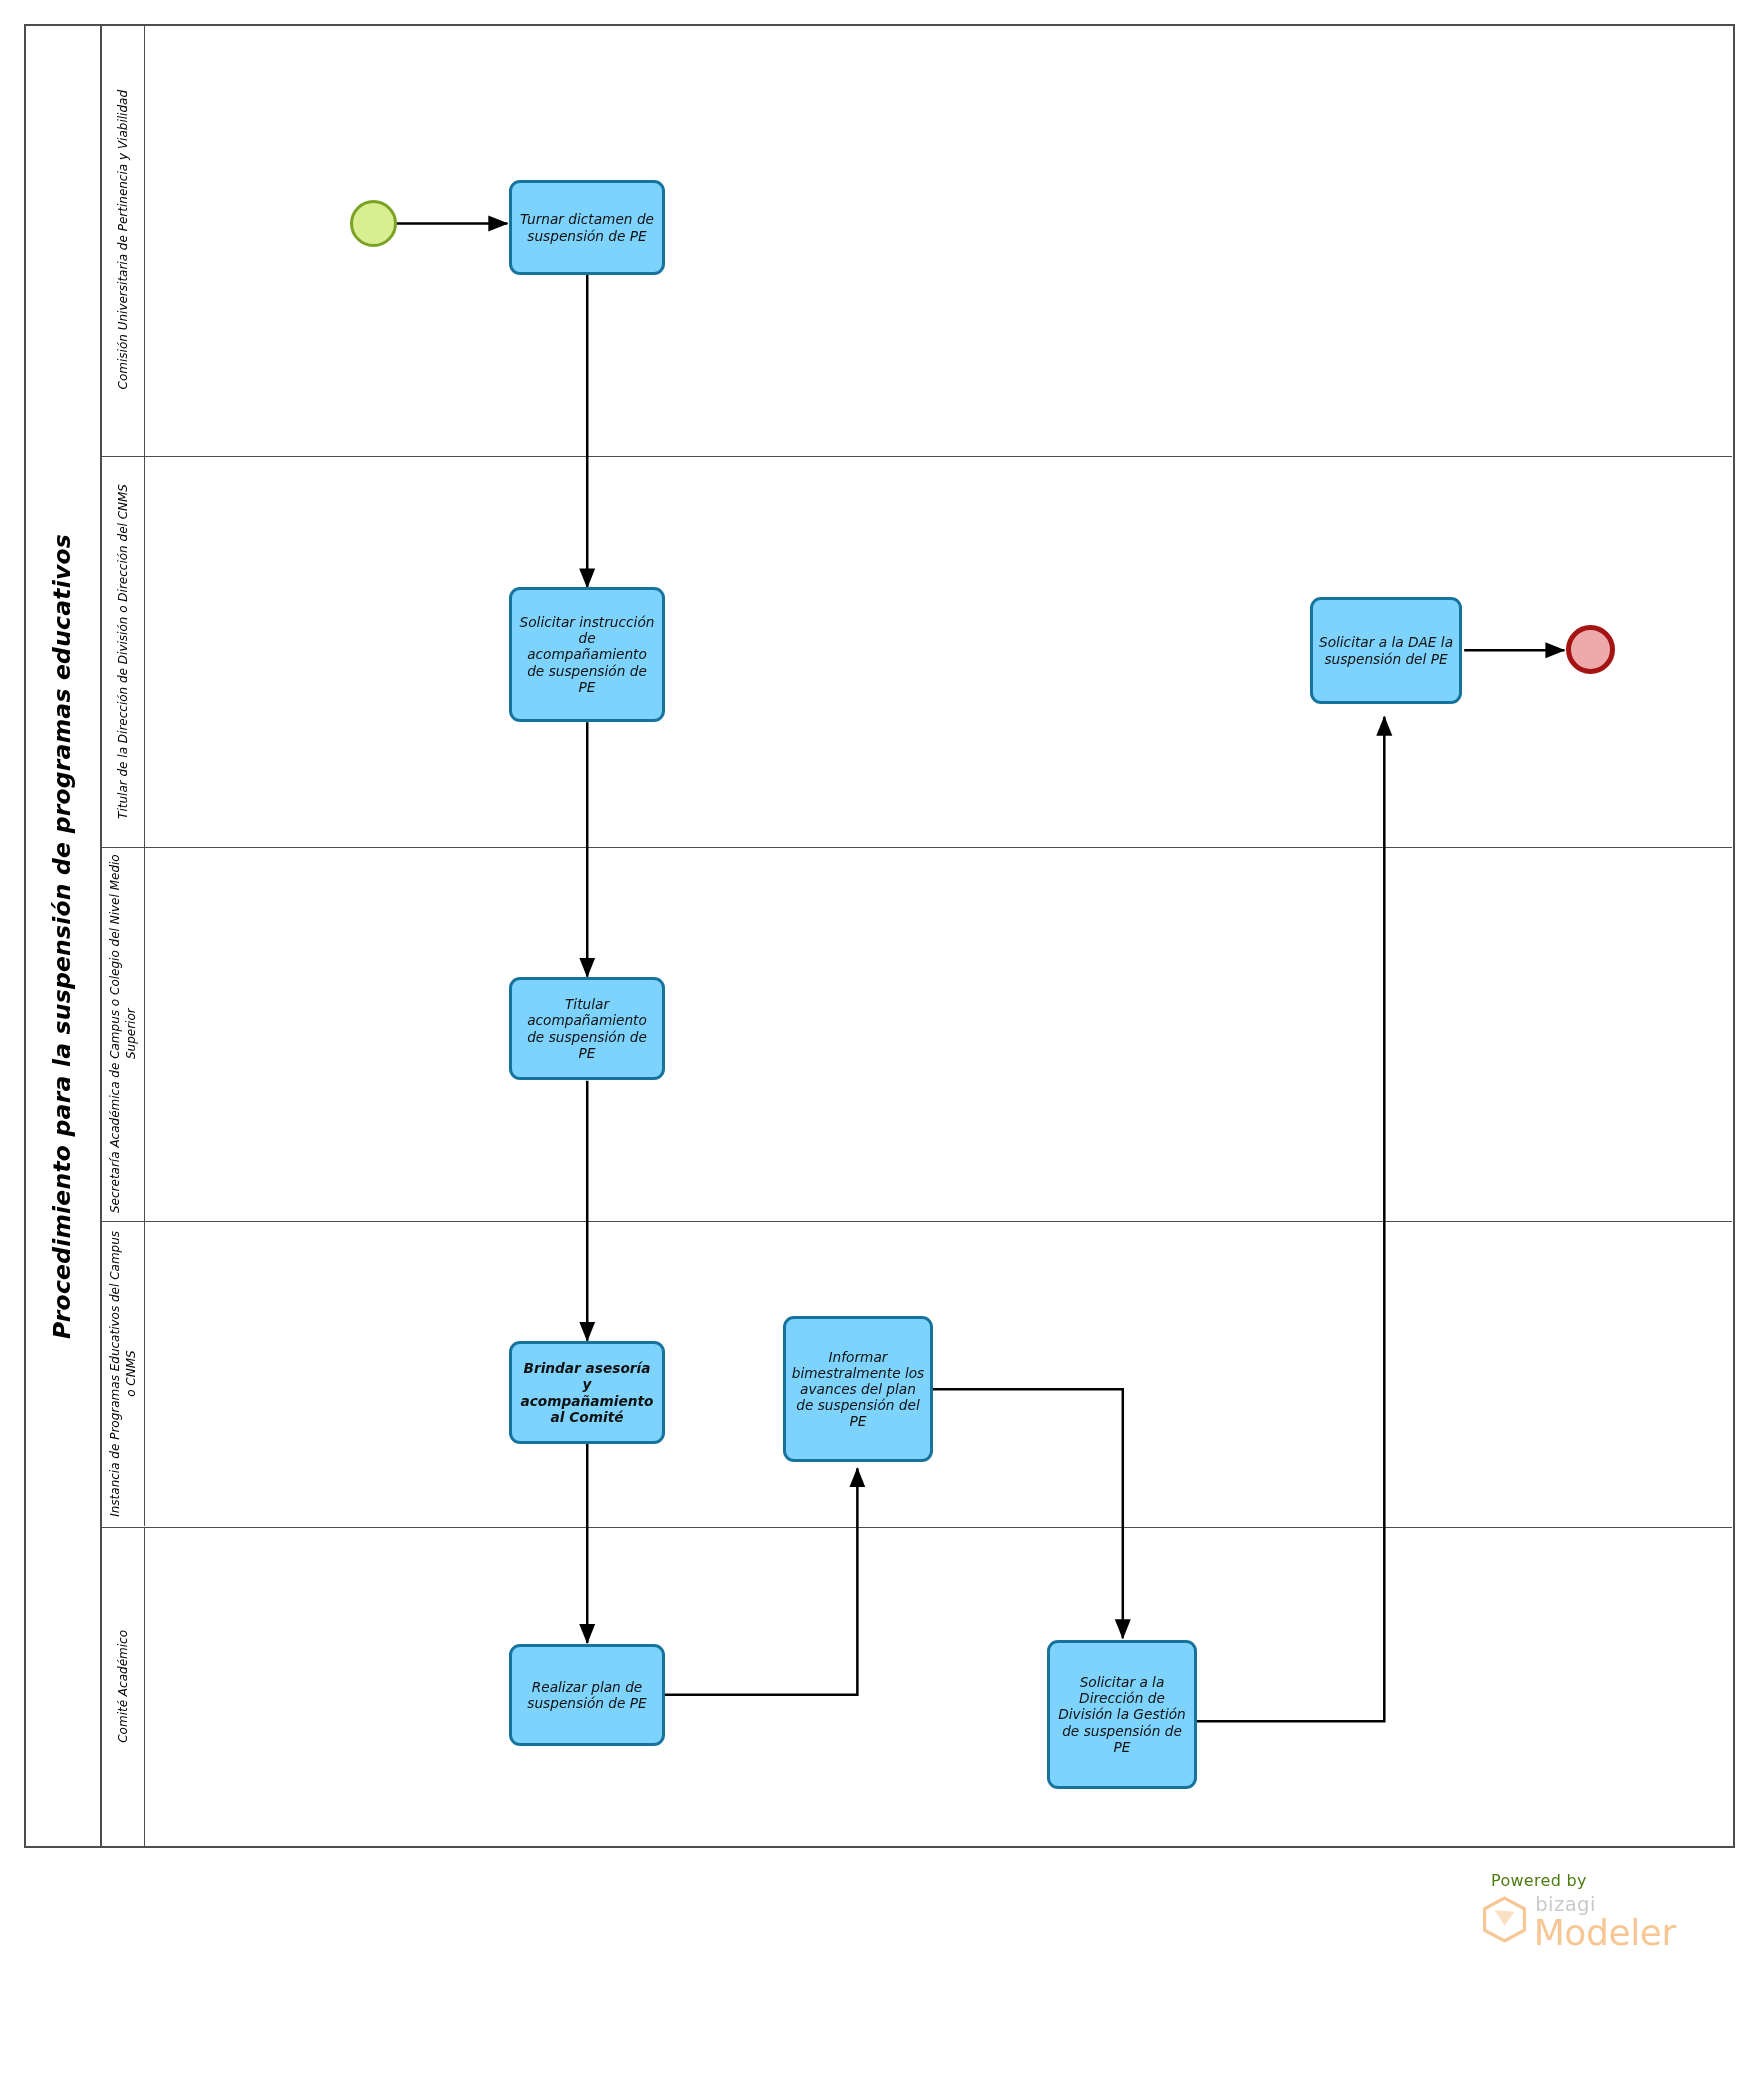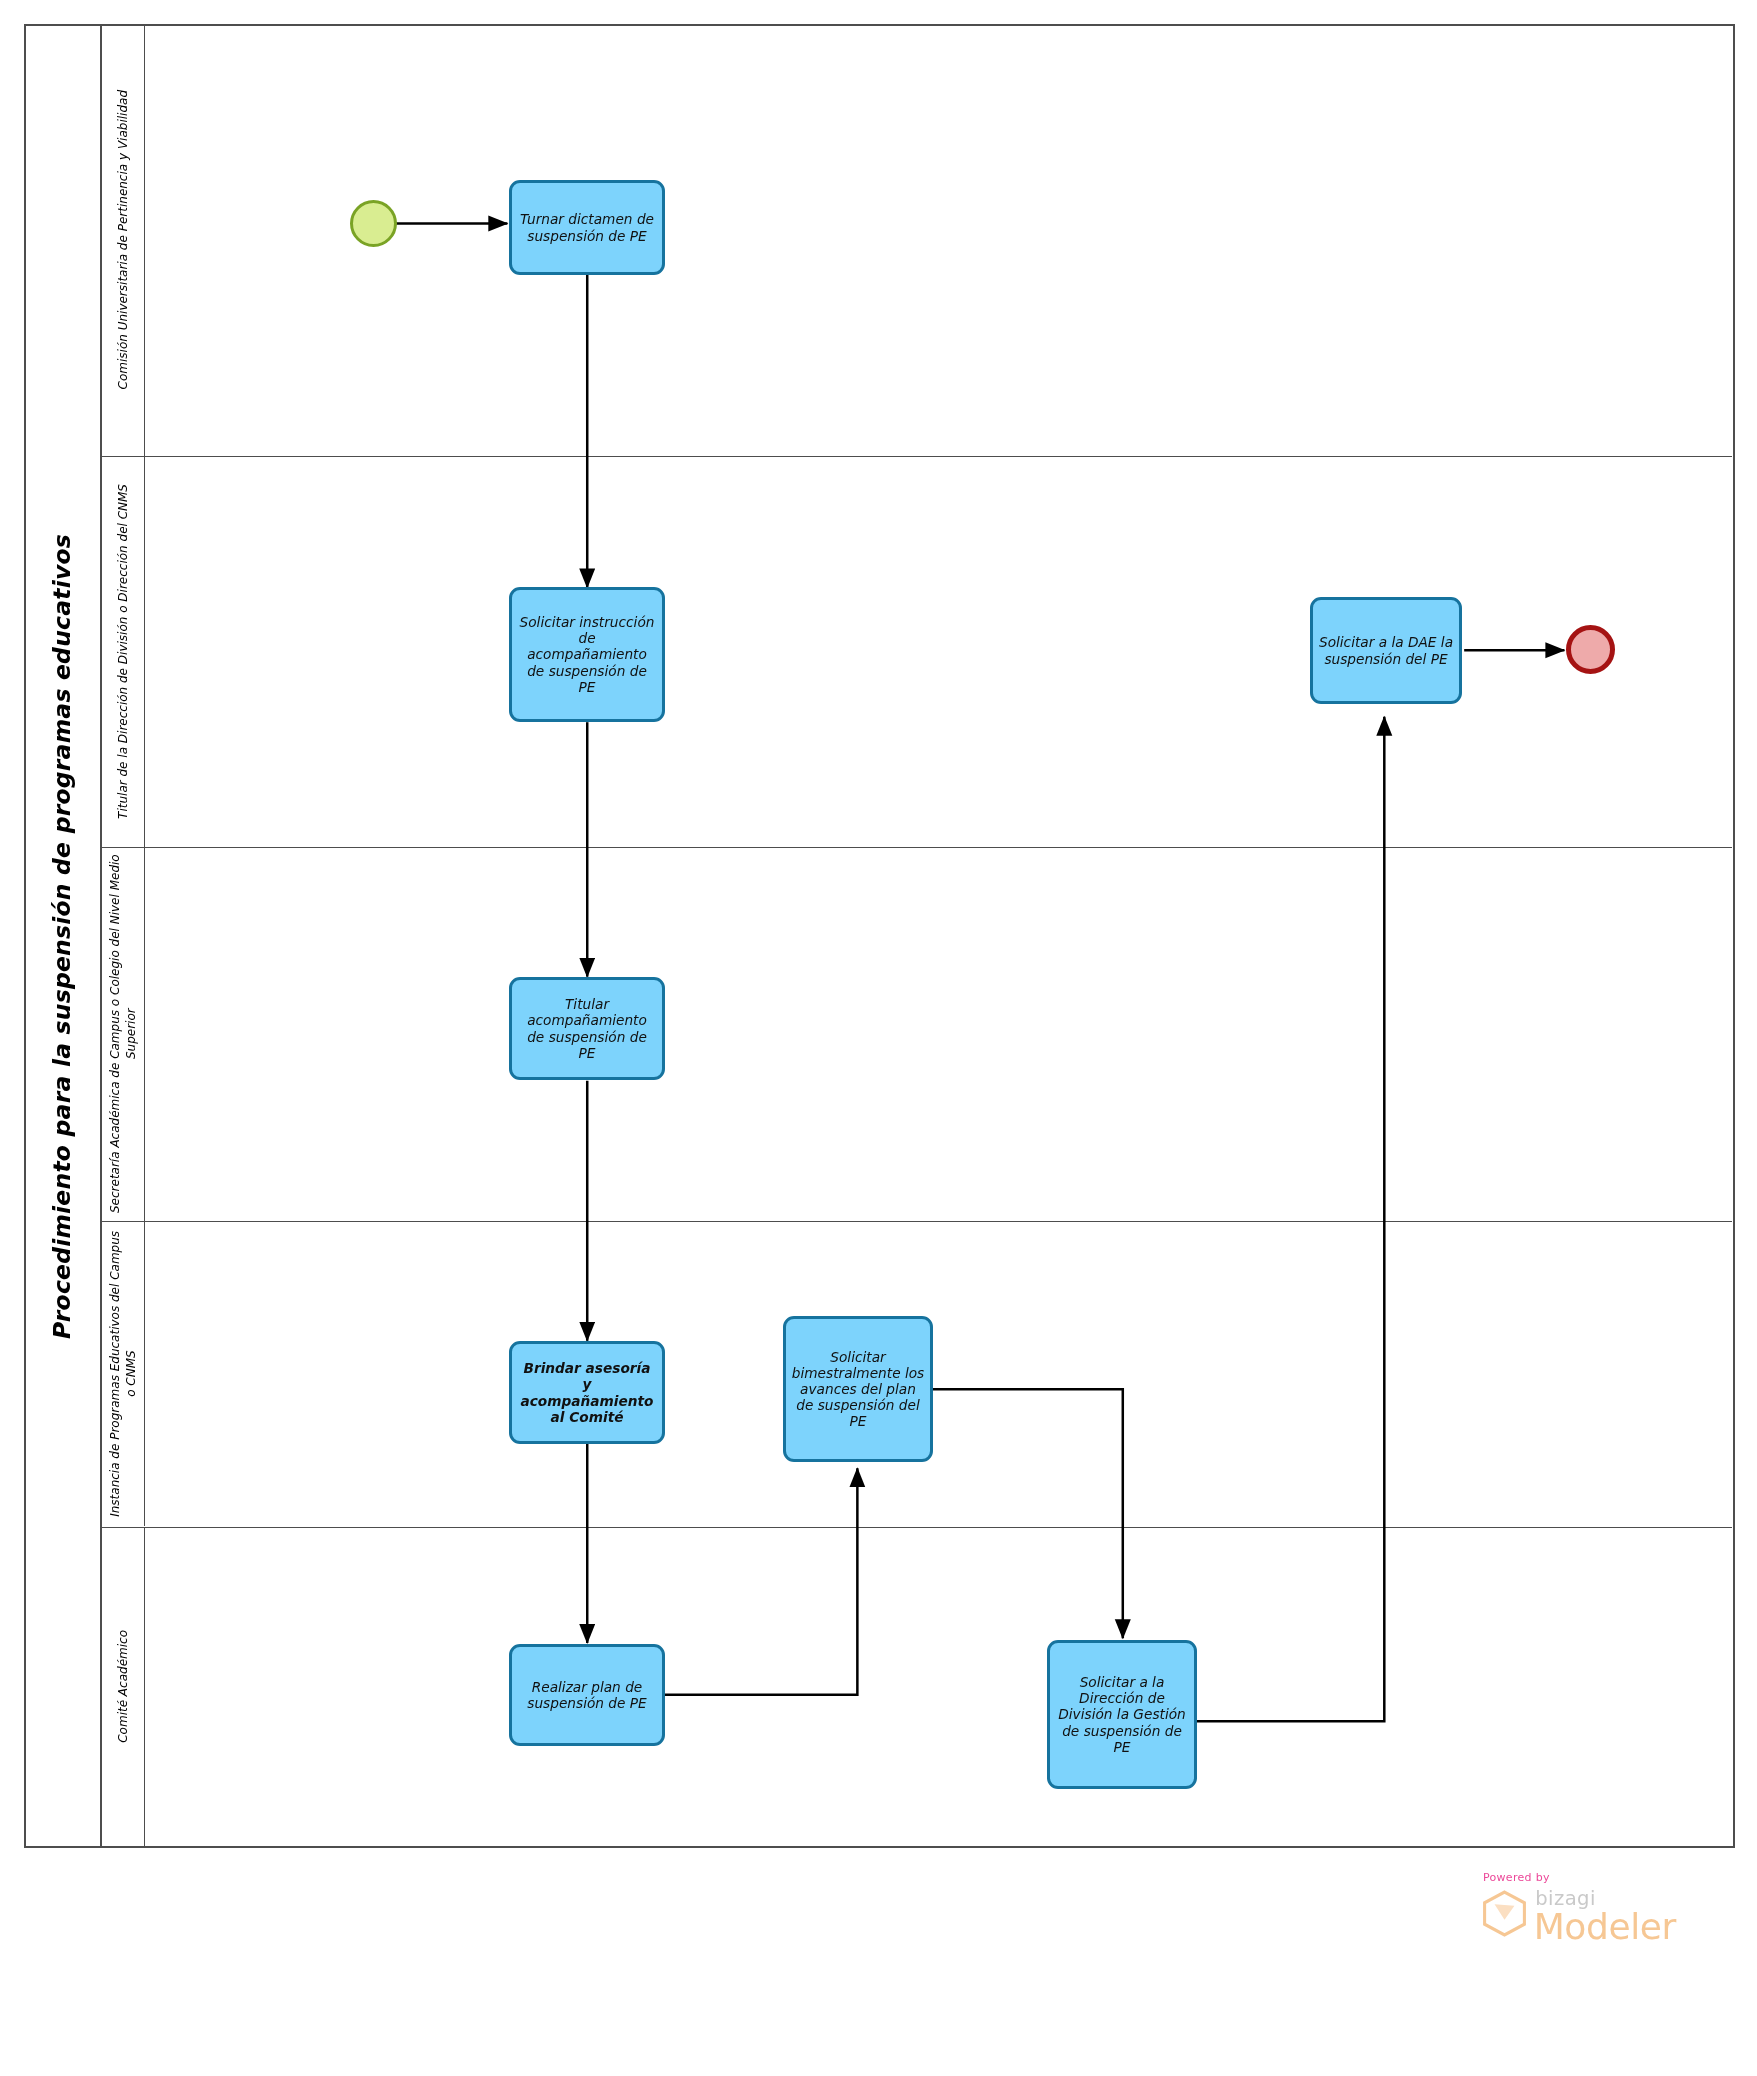--- a/index.html
+++ b/index.html
@@ -42,21 +42,21 @@
   .event{position:absolute;border-radius:50%;box-sizing:border-box;}
   .start-event{background:#d9ed91;border:3.1px solid #7aa325;}
   .end-event{background:#eeaaaa;border:5.5px solid #a51313;}
 
   
   svg.flows{position:absolute;left:0;top:0;width:1757px;height:2077px;
         pointer-events:none;}
 
   
   .brand{position:absolute;left:1480px;top:1871px;width:235px;height:102px;}
-  .brand-top{font-size:11px;color:#ec4899;margin-left:3px;letter-spacing:0.3px;}
+  .brand-top{font-size:16px;color:#4d7c0f;margin-left:11px;letter-spacing:0.3px;}
   .brand-row{display:flex;margin-top:4.7px;}
   .brand-mark{width:49px;height:49px;margin-right:4.7px;}
   .brand-words{display:flex;flex-direction:column;line-height:1;}
   .brand-bizagi{font-size:19.6px;color:#c9c9c9;letter-spacing:0.4px;margin-left:1.6px;}
   .brand-modeler{font-size:36px;color:#f6c794;letter-spacing:-0.4px;margin-top:1px;}
 </style>
 </head>
 <body>
 
 <div id="canvas">
@@ -135,21 +135,21 @@
   <div class="task" style="left:509px;top:180px;width:156px;height:95px;">Turnar dictamen de suspensión de PE</div>
 
   <div class="task" style="left:509px;top:587px;width:156px;height:135px;">Solicitar instrucción de acompañamiento de suspensión de PE</div>
 
   <div class="task" style="left:1310px;top:597px;width:152px;height:107px;">Solicitar a la DAE la suspensión del PE</div>
 
   <div class="task" style="left:509px;top:977px;width:156px;height:103px;">Titular acompañamiento de suspensión de PE</div>
 
   <div class="task" style="left:509px;top:1341px;width:156px;height:103px;font-weight:bold;">Brindar asesoría y acompañamiento al Comité</div>
 
-  <div class="task" style="left:783px;top:1316px;width:150px;height:146px;">Solicitar bimestralmente los avances del plan de suspensión del PE</div>
+  <div class="task" style="left:783px;top:1316px;width:150px;height:146px;">Informar bimestralmente los avances del plan de suspensión del PE</div>
 
   <div class="task" style="left:509px;top:1644px;width:156px;height:102px;">Realizar plan de suspensión de PE</div>
 
   <div class="task" style="left:1047px;top:1640px;width:150px;height:149px;">Solicitar a la Dirección de División la Gestión de suspensión de PE</div>
 
   <div class="brand">
     <div class="brand-top">Powered by</div>
     <div class="brand-row">
       <svg class="brand-mark" viewBox="0 0 64 64">
         <polygon points="32,4 58,18 58,46 32,60 6,46 6,18" fill="none" stroke="#f6c794" stroke-width="4"></polygon>

